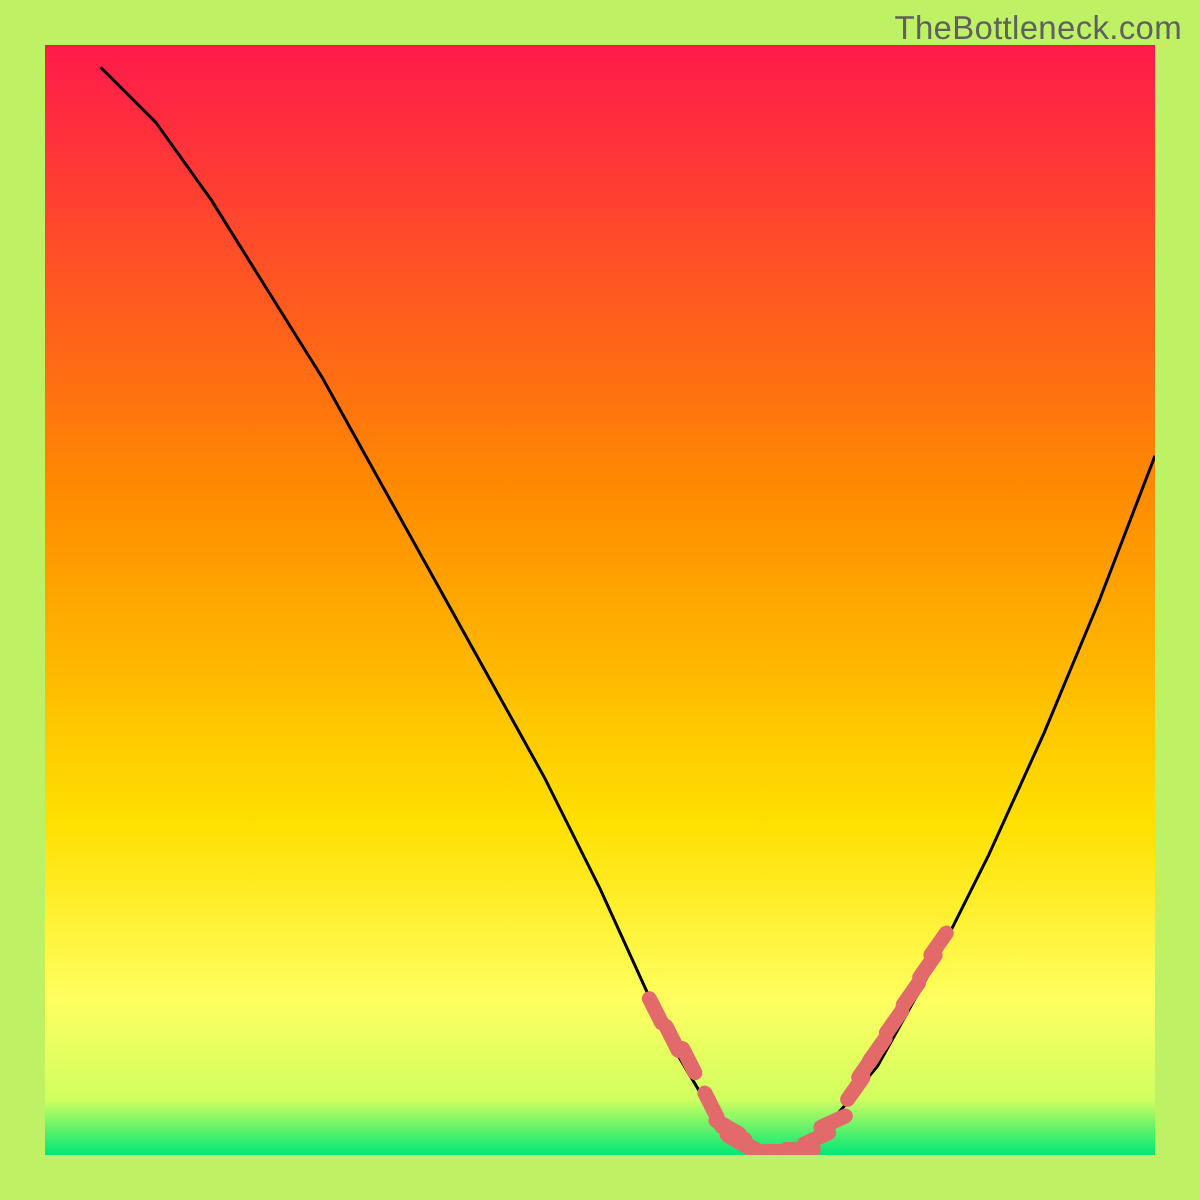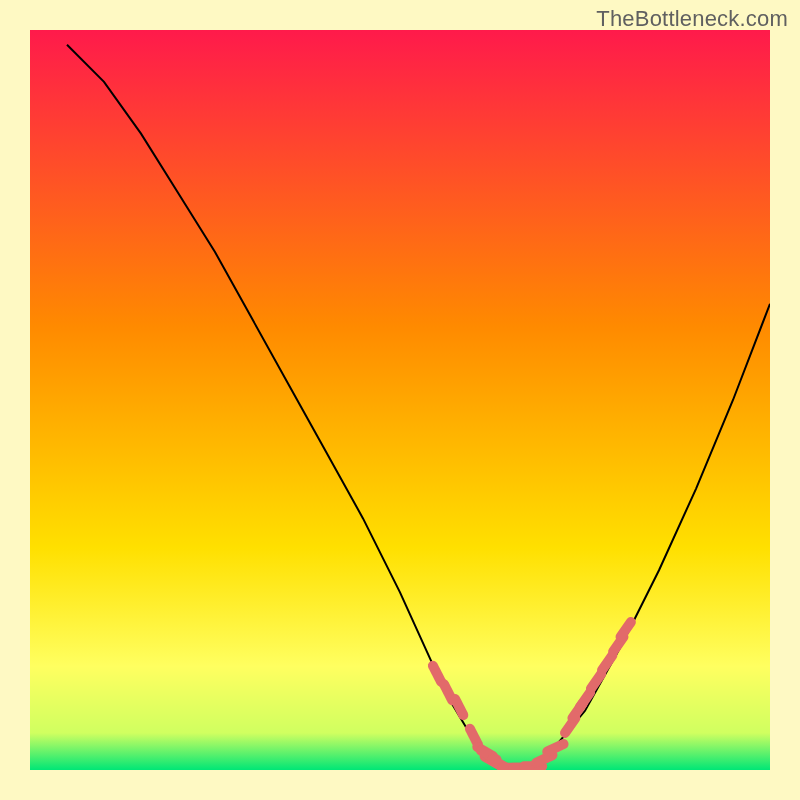--- a/index.html
+++ b/index.html
@@ -1,21 +1,21 @@
 <!DOCTYPE html>
 <html><head>
 <meta charset="utf-8">
 <style>
   * { margin: 0; padding: 0; box-sizing: border-box; }
   html, body { width: 800px; height: 800px; overflow: hidden; }
   .chart-container {
     width: 800px;
     height: 800px;
     position: relative;
-    background: #fef9c3;
+    background: #bef264;
   }
   .plot-area {
     position: absolute;
     left: 30px;
     top: 30px;
     width: 740px;
     height: 740px;
   }
   .watermark {
     position: absolute;

